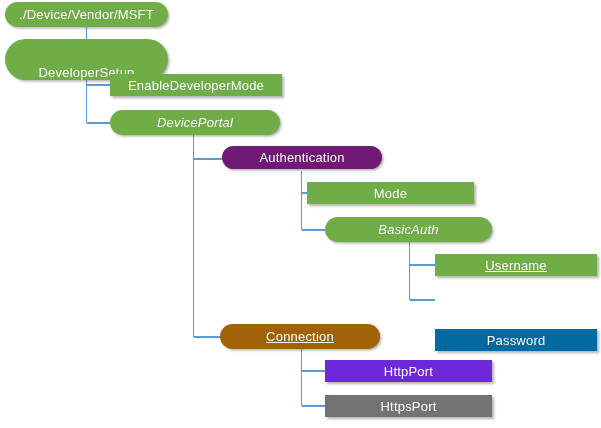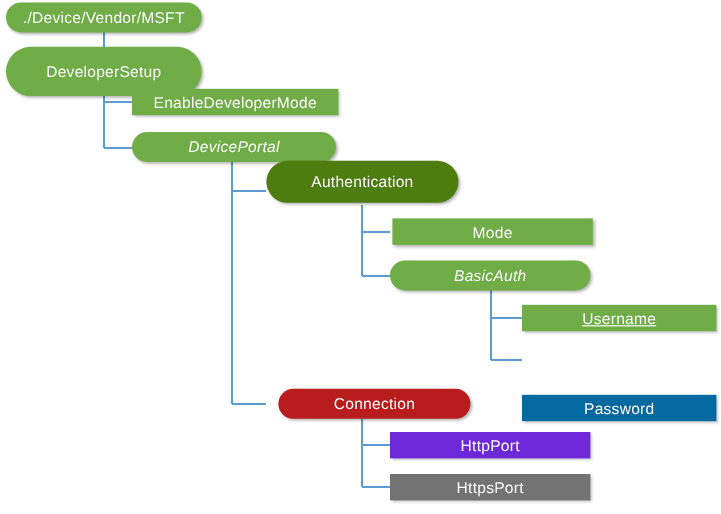--- a/index.html
+++ b/index.html
@@ -73,45 +73,45 @@
       <path d="M 409.5 300 L 435 300" stroke="#5B9BD5" stroke-width="1.6" fill="none" shape-rendering="crispEdges"></path>
       <path d="M 301.5 349 L 301.5 406" stroke="#5B9BD5" stroke-width="1.6" fill="none" shape-rendering="crispEdges"></path>
       <path d="M 301.5 371 L 325 371" stroke="#5B9BD5" stroke-width="1.6" fill="none" shape-rendering="crispEdges"></path>
       <path d="M 301.5 406 L 325 406" stroke="#5B9BD5" stroke-width="1.6" fill="none" shape-rendering="crispEdges"></path>
     </svg>
 
   <div id="node-layer">
       <div class="node rounded" style="left: 5px; top: 2px; width: 163px; height: 25px; background: rgb(112, 173, 71); color: rgb(255, 255, 255); box-shadow: rgba(0, 0, 0, 0.3) 1.5px 1.5px 2.5px;">
         <span class="node-label">./Device/Vendor/MSFT</span>
       </div>
-      <div class="node rounded" style="left: 5px; top: 39px; width: 163px; height: 41px; background: rgb(112, 173, 71); color: rgb(255, 255, 255); box-shadow: rgba(0, 0, 0, 0.3) 1.5px 1.5px 2.5px;">
+      <div class="node rounded" style="left: 5px; top: 39px; width: 163px; height: 41px; background: rgb(112, 173, 71); color: rgb(255, 255, 255); box-shadow: rgba(0, 0, 0, 0.3) 1.5px 1.5px 2.5px; align-items: flex-end;">
         <span class="node-label">DeveloperSetup</span>
       </div>
       <div class="node rect" style="left: 110px; top: 74px; width: 172px; height: 22px; background: rgb(112, 173, 71); color: rgb(255, 255, 255); box-shadow: rgba(0, 0, 0, 0.3) 1.5px 1.5px 2.5px;">
         <span class="node-label">EnableDeveloperMode</span>
       </div>
       <div class="node rounded" style="left: 110px; top: 110px; width: 170px; height: 25px; background: rgb(112, 173, 71); color: rgb(255, 255, 255); box-shadow: rgba(0, 0, 0, 0.3) 1.5px 1.5px 2.5px; font-style: italic;">
         <span class="node-label">DevicePortal</span>
       </div>
-      <div class="node rounded" style="left: 222px; top: 134px; width: 160px; height: 35px; background: #4d7c0f; color: rgb(255, 255, 255); box-shadow: rgba(0, 0, 0, 0.3) 1.5px 1.5px 2.5px;">
+      <div class="node rounded" style="left: 222px; top: 146px; width: 160px; height: 23px; background: #701a75; color: rgb(255, 255, 255); box-shadow: rgba(0, 0, 0, 0.3) 1.5px 1.5px 2.5px;">
         <span class="node-label">Authentication</span>
       </div>
-      <div class="node rect" style="left: 327px; top: 182px; width: 167px; height: 22px; background: rgb(112, 173, 71); color: rgb(255, 255, 255); box-shadow: rgba(0, 0, 0, 0.3) 1.5px 1.5px 2.5px;">
+      <div class="node rect" style="left: 307px; top: 182px; width: 167px; height: 22px; background: rgb(112, 173, 71); color: rgb(255, 255, 255); box-shadow: rgba(0, 0, 0, 0.3) 1.5px 1.5px 2.5px;">
         <span class="node-label">Mode</span>
       </div>
       <div class="node rounded" style="left: 325px; top: 217px; width: 167px; height: 25px; background: rgb(112, 173, 71); color: rgb(255, 255, 255); box-shadow: rgba(0, 0, 0, 0.3) 1.5px 1.5px 2.5px; font-style: italic;">
         <span class="node-label">BasicAuth</span>
       </div>
       <div class="node rect" style="left: 435px; top: 254px; width: 162px; height: 22px; background: rgb(112, 173, 71); color: rgb(255, 255, 255); box-shadow: rgba(0, 0, 0, 0.3) 1.5px 1.5px 2.5px; text-decoration: underline;">
         <span class="node-label">Username</span>
       </div>
       <div class="node rect" style="left: 435px; top: 289px; width: 162px; height: 22px; background: #0369a1; color: rgb(255, 255, 255); box-shadow: rgba(0, 0, 0, 0.3) 1.5px 1.5px 2.5px; margin-top: 40px;">
         <span class="node-label">Password</span>
       </div>
-      <div class="node rounded" style="left: 232px; top: 324px; width: 160px; height: 25px; background: #b91c1c; color: rgb(255, 255, 255); box-shadow: rgba(0, 0, 0, 0.3) 1.5px 1.5px 2.5px;">
+      <div class="node rounded" style="left: 220px; top: 324px; width: 160px; height: 25px; background: #a16207; color: rgb(255, 255, 255); box-shadow: rgba(0, 0, 0, 0.3) 1.5px 1.5px 2.5px; text-decoration: underline;">
         <span class="node-label">Connection</span>
       </div>
       <div class="node rect" style="left: 325px; top: 360px; width: 167px; height: 22px; background: #6d28d9; color: rgb(255, 255, 255); box-shadow: rgba(0, 0, 0, 0.3) 1.5px 1.5px 2.5px;">
         <span class="node-label">HttpPort</span>
       </div>
       <div class="node rect" style="left: 325px; top: 395px; width: 167px; height: 22px; background: #737373; color: rgb(255, 255, 255); box-shadow: rgba(0, 0, 0, 0.3) 1.5px 1.5px 2.5px;">
         <span class="node-label">HttpsPort</span>
       </div>
     </div>
 

